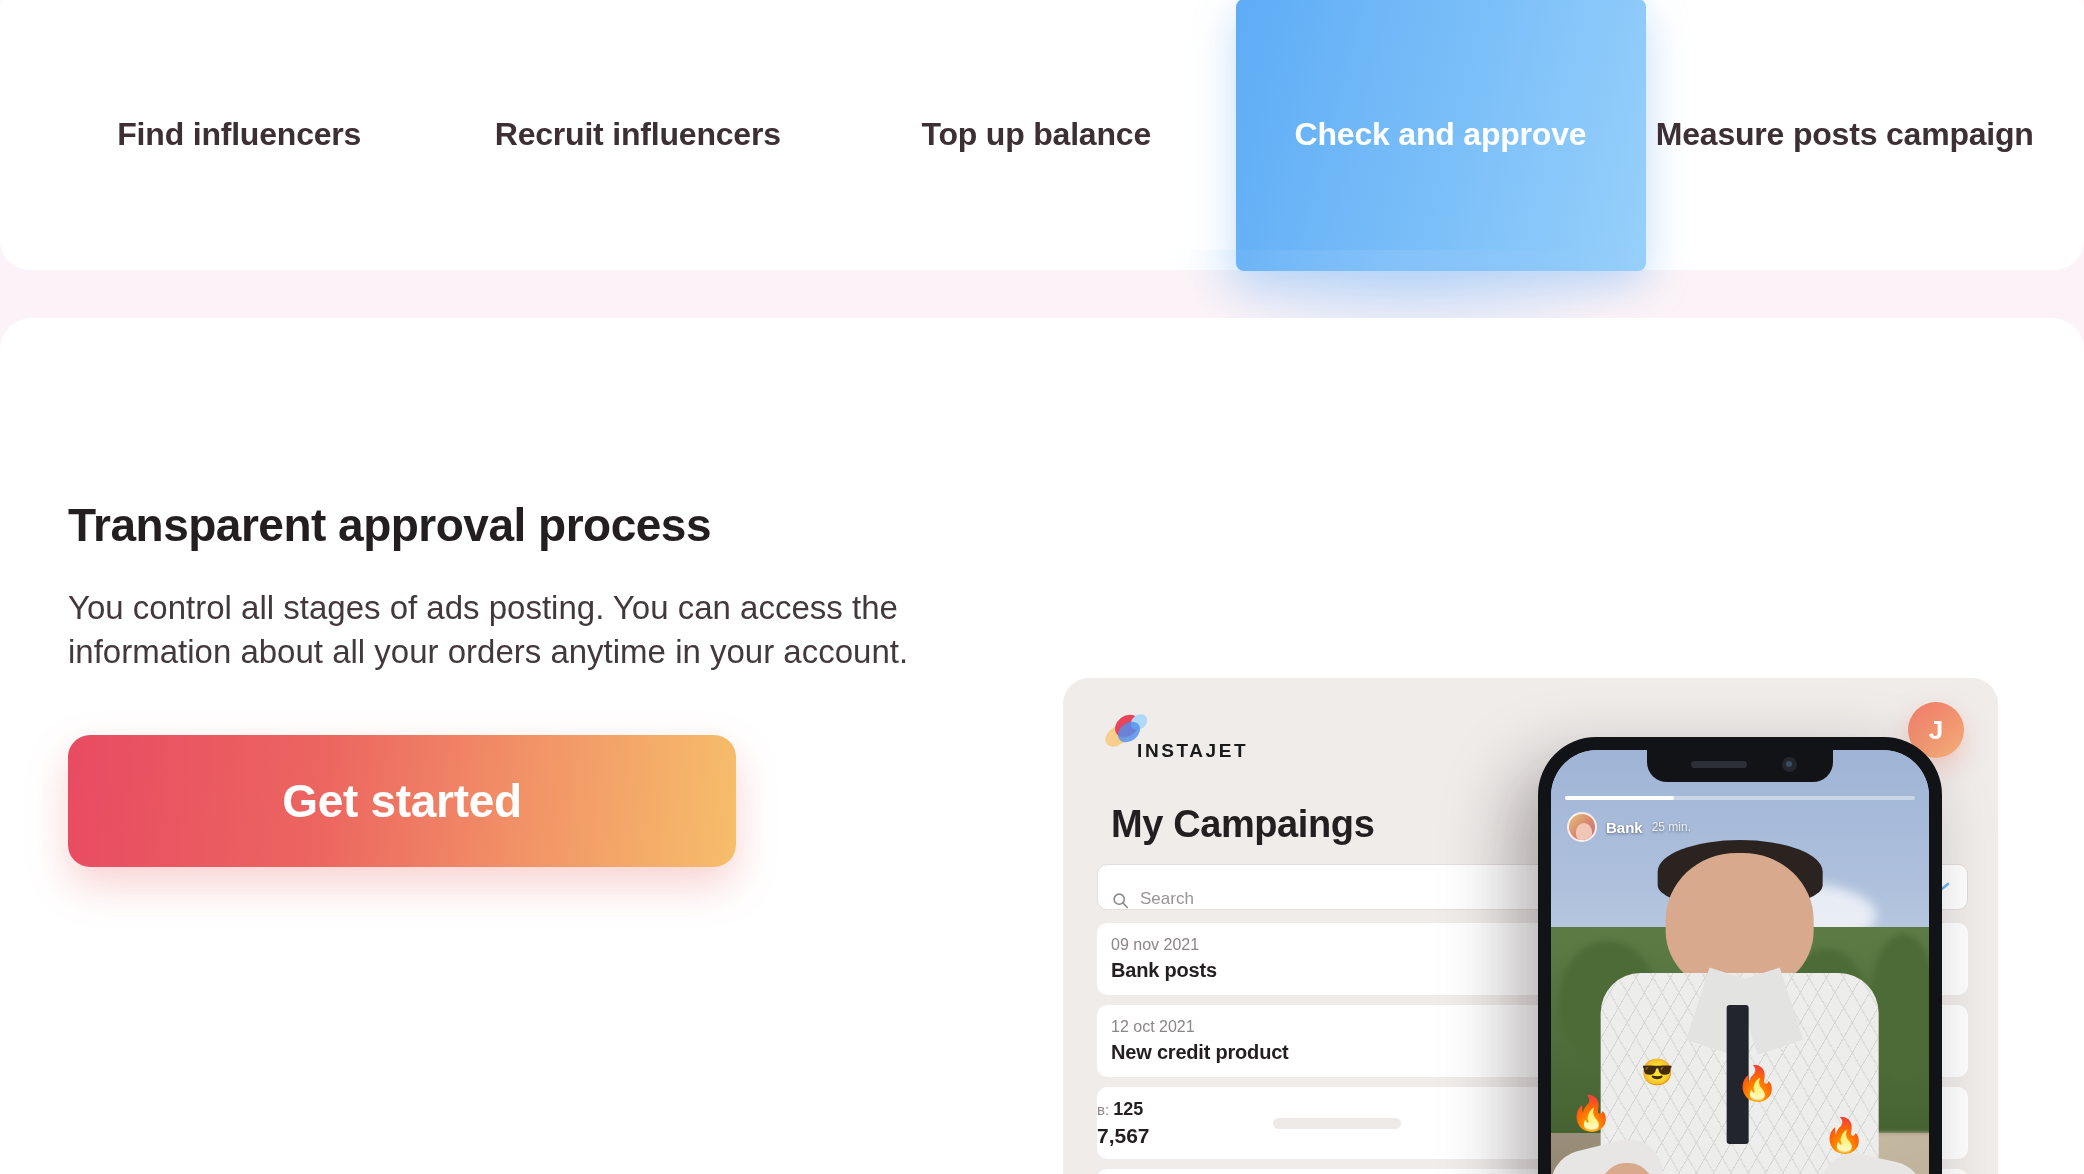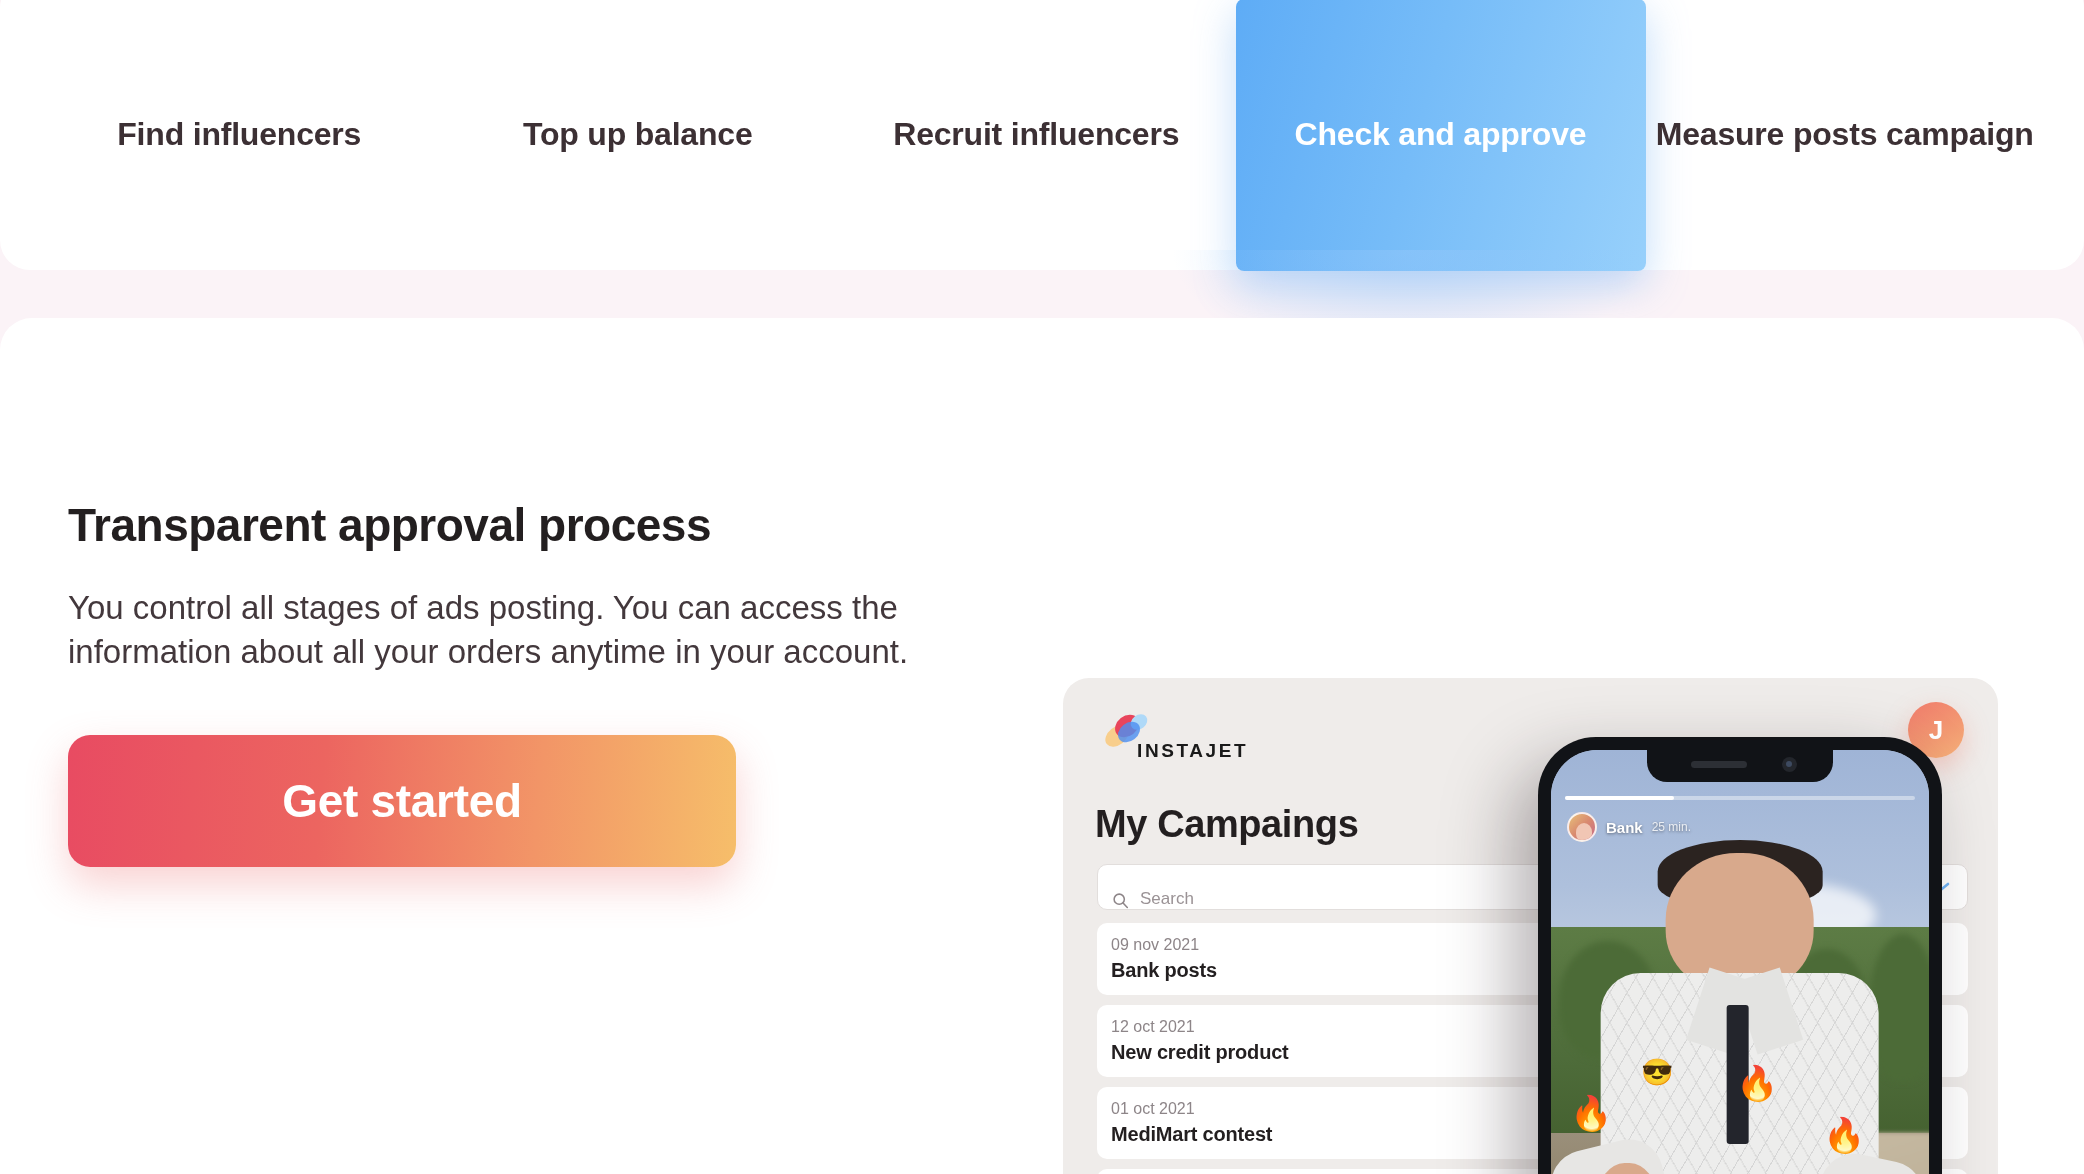--- a/index.html
+++ b/index.html
@@ -129,21 +129,21 @@
   .avatar {
     position: absolute; right: 34px; top: 24px;
     width: 56px; height: 56px; border-radius: 50%;
     background: linear-gradient(150deg, #F07B6C 0%, #F39A72 60%, #F6B27A 100%);
     color: #fff; font-size: 26px; font-weight: bold;
     display: flex; align-items: center; justify-content: center;
     cursor: pointer;
     box-shadow: 0 10px 26px rgba(240,130,110,0.35);
   }
   .mock-title {
-    position: absolute; left: 32px; top: 125px;
+    position: absolute; left: 48px; top: 125px;
     font-size: 38px; font-weight: bold; color: #231F20; letter-spacing: -0.4px;
   }
 
   
   .srow { position: absolute; left: 34px; top: 186px; right: 30px; height: 46px; display: flex; gap: 14px; }
   .search {
     flex: 1 1 auto; height: 46px; background: #fff; border: 1px solid #E2DEDC;
     border-radius: 10px; display: flex; align-items: flex-end; padding: 0 14px; gap: 11px;
   }
   .search input {
@@ -257,24 +257,24 @@
 </head>
 <body>
 
 <div id="page">
 
   <div class="nav-card">
     <div class="nav-tab">
       <span>Find influencers</span>
     </div>
     <div class="nav-tab">
+      <span>Recruit influencers</span>
+    </div>
+    <div class="nav-tab">
       <span>Top up balance</span>
-    </div>
-    <div class="nav-tab">
-      <span>Recruit influencers</span>
     </div>
     <div class="nav-tab active">
       <span>Check and approve</span>
     </div>
     <div class="nav-tab">
       <span>Measure posts campaign</span>
     </div>
   </div>
   <div class="nav-glow"></div>
 
@@ -349,24 +349,20 @@
             </div>
             <div class="cbarwrap">
               <div class="cbar">
                 <i style="width: 0%; background: rgb(237, 234, 232);"></i>
               </div>
             </div>
             <div class="cdiv"></div>
             <div class="cdots" style="color: rgb(127, 185, 245);">•••</div>
           </div>
           <div class="crow">
-            <div class="cleft">
-              <div class="cdate">01 oct 2021</div>
-              <div class="cname">MediMart contest</div>
-            </div>
             <div class="cmid">
               <div class="cstat">в: <b>125</b></div>
               <div class="cnum">7,567</div>
             </div>
             <div class="cbarwrap">
               <div class="cbar">
                 <i style="width: 0%; background: rgb(237, 234, 232);"></i>
               </div>
             </div>
             <div class="cdiv"></div>

